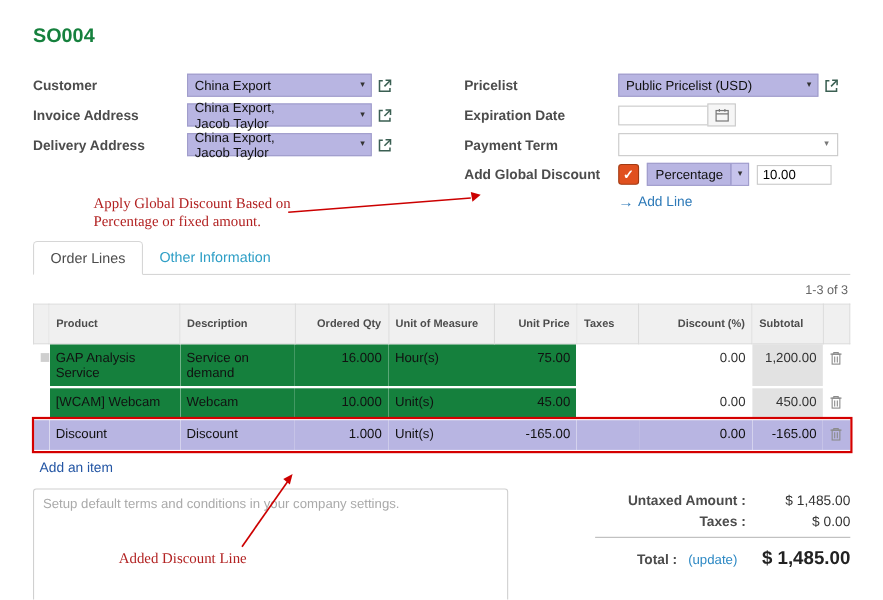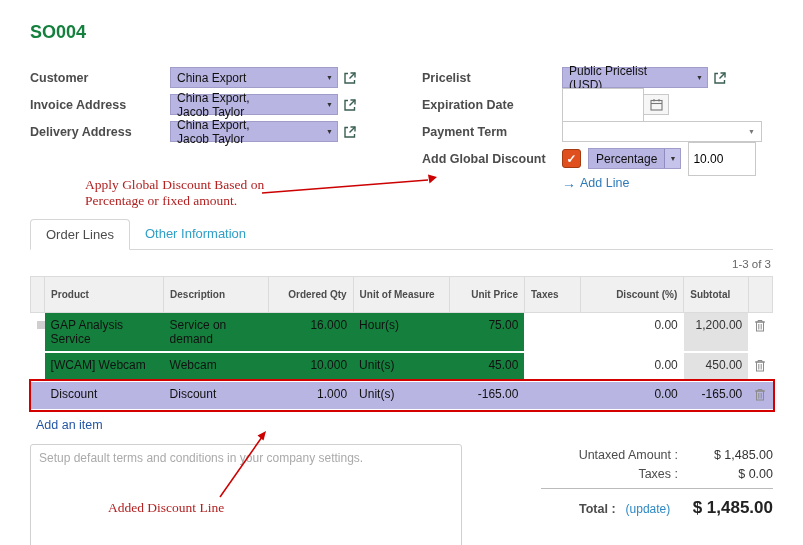--- a/index.html
+++ b/index.html
@@ -10,26 +10,26 @@
 
   .form { display:flex; }
   .col-left { width:392px; }
   .col-right { flex:1; }
 
   .field-row { display:flex; align-items:center; margin-bottom:6px; height:21px; }
   .field-label { width:140px; font-weight:bold; font-size:12.5px; color:#4c4c4c; flex-shrink:0; }
 
   .select-lav { display:flex; align-items:center; justify-content:space-between; background:#b8b5e2;
     border:1px solid #a09dcb; height:21px; padding:0 4px 0 6px; box-sizing:border-box; color:#111; cursor:pointer;gap:38px; }
-  .w168 { width:168px; } .w178 { width:146px; }
+  .w168 { width:168px; } .w178 { width:182px; }
   .caret { font-size:7px; color:#333; margin-left:4px; }
 
   .ext-link { margin-left:5px; display:inline-flex; cursor:pointer; }
 
-  .input-text { border:1px solid #c9c9c9; height:34px; box-sizing:border-box; font-size:12px; padding:0 4px;
+  .input-text { border:1px solid #c9c9c9; height:18px; box-sizing:border-box; font-size:12px; padding:0 4px;
     font-family:"Liberation Sans", sans-serif; }
   .date-input { width:82px; }
   .cal-btn { width:26px; height:21px; border:1px solid #c9c9c9; background:#f6f6f6; display:flex; align-items:center;
     justify-content:center; margin-left:-1px; box-sizing:border-box; cursor:pointer; }
 
   .select-white { display:flex; justify-content:space-between; align-items:center; border:1px solid #c9c9c9;
     background:#fff; height:21px; width:200px; padding:0 6px; box-sizing:border-box; cursor:pointer; }
   .select-white .caret { color:#777; }
 
   .checkbox { width:17px; height:17px; background:#e0501f; border:1px solid #a23a12; border-radius:3px; color:#fff;
@@ -68,21 +68,21 @@
   .handle-cell { background:#fff; }
   .drag-square { width:8px; height:8px; background:#cfcfcf; display:inline-block; }
 
   .add-item { color:#2456a4; font-size:12.5px; padding:7px 0 0 6px; display:inline-block; cursor:pointer; }
 
   .bottom { display:flex; margin-top:12px; }
   .notes { width:432px; height:110px; border:1px solid #d0d0d0; border-radius:3px; padding:6px 8px; color:#aaa;
     font-size:12px; box-sizing:border-box; background:#fff; }
   .totals { margin-left:auto; width:232px; font-size:12.5px; padding-top:4px; }
   .trow { display:flex; align-items:baseline; margin-bottom:5px; }
-  .tlabel { flex:1; text-align:right; font-weight:normal; color:#4c4c4c; }
+  .tlabel { flex:1; text-align:right; font-weight:bold; color:#4c4c4c; }
   .tvalue { width:95px; text-align:right; color:#333; }
   .tsep { border:none; border-top:1px solid #bbb; margin:7px 0 9px 0; }
   .grand { display:flex; align-items:baseline; }
   .grand .glabel { margin-left:38px; font-weight:bold; color:#4c4c4c; }
   .grand .gupdate { color:#2d89c4; margin-left:10px; font-size:12px; cursor:pointer; }
   .grand .gvalue { margin-left:auto; font-size:17px; font-weight:bold; color:#222; }
 
   .annotation { position:absolute; font-family:"Liberation Serif", serif; font-size:13.5px; color:#b22222;
     line-height:1.22; }
   .ann-global { left:85px; top:177px; width:230px; }

